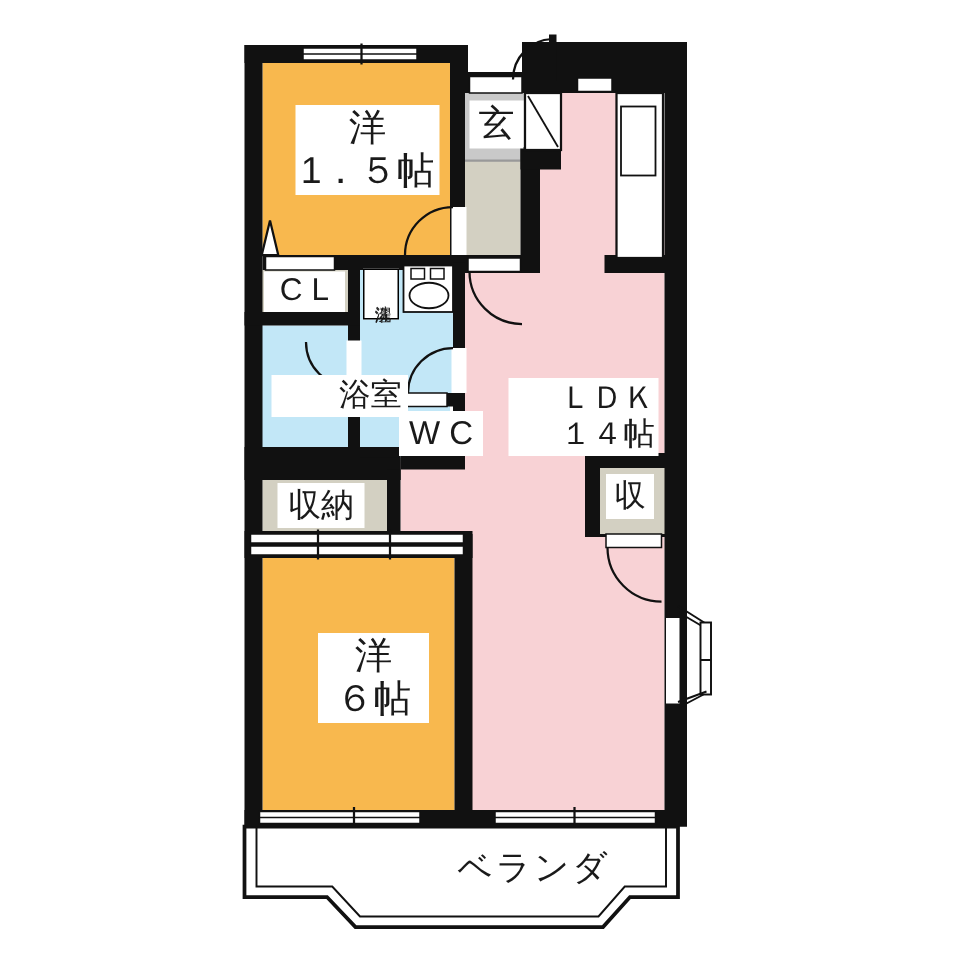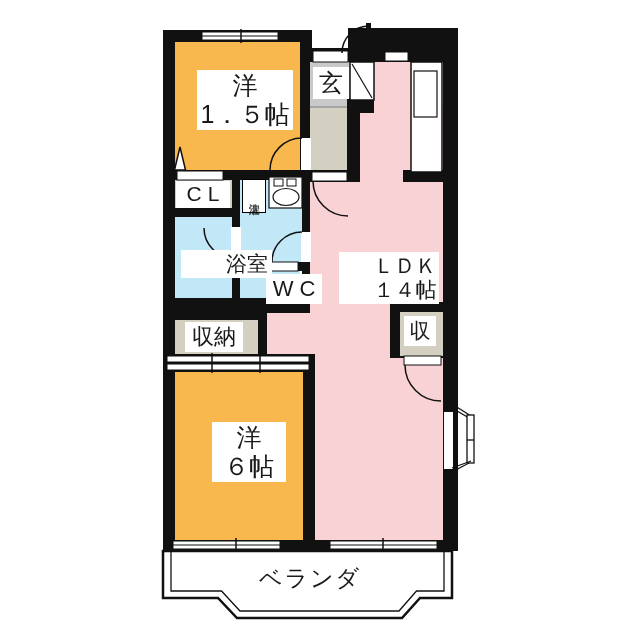--- a/index.html
+++ b/index.html
@@ -1,21 +1,21 @@
 <!DOCTYPE html>
 <html><head>
 <meta charset="utf-8">
 <style>
   html,body{margin:0;padding:0;background:#fff;}
   .stage{position:relative;width:640px;height:640px;background:#fff;overflow:hidden;
          font-family:"Liberation Sans","DejaVu Sans",sans-serif;}
   .stage svg{position:absolute;left:0;top:0;}
   .lbl{position:absolute;display:flex;flex-direction:column;align-items:center;justify-content:center;
        background:#fff;color:#1a1a1a;text-align:center;line-height:1.15;white-space:nowrap;}
-  .lbl.nobg{background:transparent;}
+  .lbl.nobg{background:transparent;margin-left:46px;}
   .lbl .ln{display:block;}
   .sp{letter-spacing:6px;text-indent:6px;}
   .vert{writing-mode:vertical-rl;text-orientation:upright;letter-spacing:2px;}
   .bordered{border:1.5px solid #000;}
 </style>
 </head>
 <body>
 
 <div class="stage">
 <svg width="640" height="640" viewBox="0 0 640 640">

